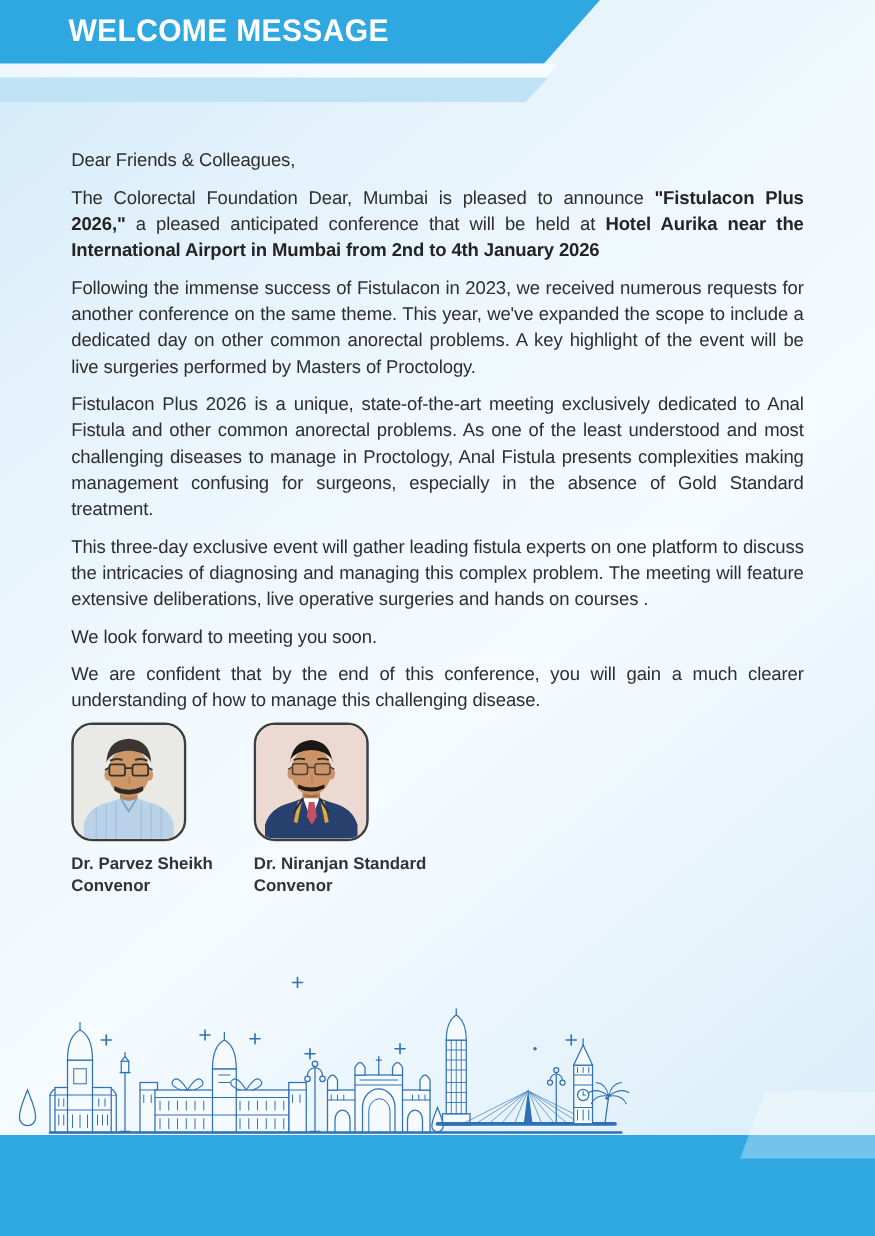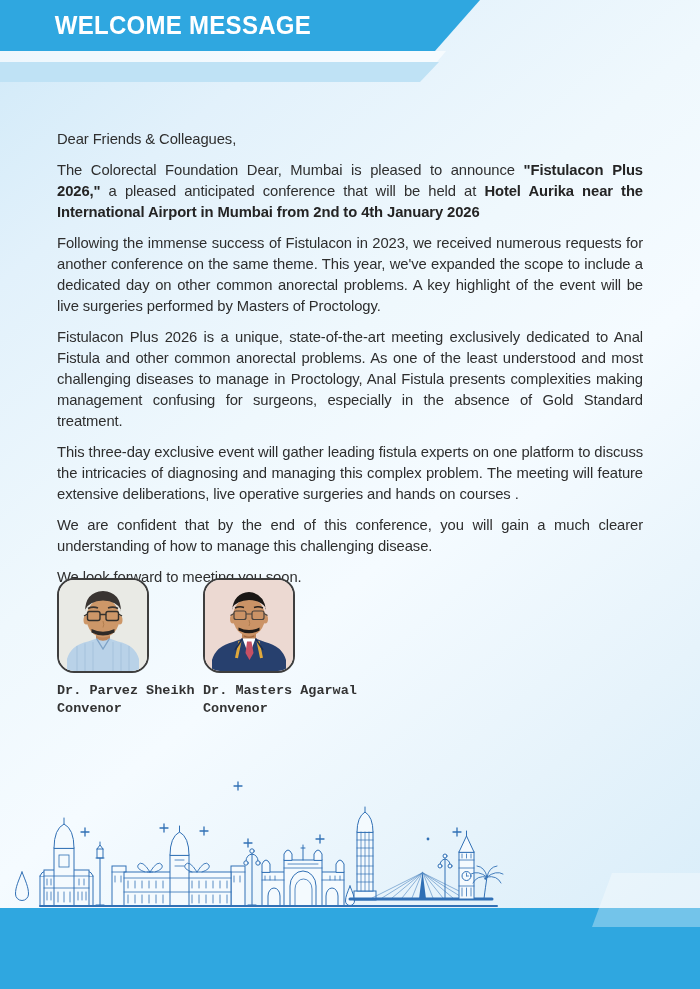--- a/index.html
+++ b/index.html
@@ -43,37 +43,37 @@
     clip-path: polygon(0 0, 439px 0, 420px 20px, 0 20px);
   }
 
   
   .letter {
     position: absolute; top: 119px; left: 57px; width: 586px;
     color: var(--body-text, #2e2e2e);
     font-size: 14.8px; line-height: 1.42; letter-spacing: -.1px;
     text-align: justify; text-align-last: left;
   }
-  .letter p { margin: 10px 0 9px 0; }
+  .letter p { margin: 0 0 9px 0; }
   .letter strong { font-weight: 700; color: #242424; }
 
   
   .convenors { position: absolute; top: 578px; left: 57px; display: flex; gap: 54px; }
   .convenor { width: 92px; margin: 0; }
   .photo {
     width: 92px; height: 95px;
     border: 2px solid #3e3e3e; border-radius: 17px;
     overflow: hidden; background: #fff;
   }
   .photo svg { display: block; width: 100%; height: 100%; }
   .convenor figcaption {
     margin-top: 9px; font-size: 13.5px; font-weight: 700;
     line-height: 1.32; color: var(--name-text, #333333); white-space: nowrap;
   }
-  .convenor figcaption span { display: block; font-family: Liberation Mono, monospace; }
+  .convenor figcaption span { display: block; }
 
   
   .skyline { position: absolute; left: 0; top: 760px; width: 700px; height: 150px; }
   .footer-band {
     position: absolute; left: 0; top: 908px; width: 700px; height: 81px;
     background: var(--footer-blue, #2fa7e0);
   }
   .corner-overlay {
     position: absolute; left: 555px; top: 870px; width: 145px; height: 60px;
     background: rgba(255,255,255,.33);
@@ -90,22 +90,22 @@
   </div>
   <div class="band-gap"></div>
   <div class="band-accent"></div>
 
   <main class="letter">
     <p class="salutation">Dear Friends &amp; Colleagues,</p>
     <p><span>The Colorectal Foundation Dear, Mumbai is pleased to announce </span><strong>"Fistulacon Plus 2026,"</strong><span> a pleased anticipated conference that will be held at </span><strong>Hotel Aurika near the International Airport in Mumbai from 2nd to 4th January 2026</strong></p>
     <p>Following the immense success of Fistulacon in 2023, we received numerous requests for another conference on the same theme. This year, we've expanded the scope to include a dedicated day on other common anorectal problems. A key highlight of the event will be live surgeries performed by Masters of Proctology.</p>
     <p>Fistulacon Plus 2026 is a unique, state-of-the-art meeting exclusively dedicated to Anal Fistula and other common anorectal problems. As one of the least understood and most challenging diseases to manage in Proctology, Anal Fistula presents complexities making management confusing for surgeons, especially in the absence of Gold Standard treatment.</p>
     <p>This three-day exclusive event will gather leading fistula experts on one platform to discuss the intricacies of diagnosing and managing this complex problem. The meeting will feature extensive deliberations, live operative surgeries and hands on courses .</p>
+    <p>We look forward to meeting you soon.</p>
     <p>We are confident that by the end of this conference, you will gain a much clearer understanding of how to manage this challenging disease.</p>
-    <p>We look forward to meeting you soon.</p>
   </main>
 
   <section class="convenors">
 
     <figure class="convenor">
       <div class="photo">
         <svg viewBox="0 0 88 91">
           <rect x="0" y="0" width="88" height="91" fill="#e9eae5"></rect>
           <rect x="37" y="50" width="14" height="14" fill="#bd855a"></rect>
           <path d="M8 91 V79 Q12 65 29 61.5 L37.5 58.5 Q44 63 50.5 58.5 L59 61.5 Q76 65 80 79 V91 Z" fill="#b9d2e8"></path>
@@ -155,21 +155,21 @@
             <rect x="29" y="31" width="12" height="8.5" rx="2"></rect>
             <rect x="47" y="31" width="12" height="8.5" rx="2"></rect>
             <path d="M41 34 h6 M29 33.5 L25.5 35.5 M59 33.5 L62.5 35.5"></path>
           </g>
           <path d="M30 28 q4.5 -2 9 -.5 M49 27.5 q4.5 -1.5 9 .5" stroke="#241f1c" stroke-width="1.5" fill="none"></path>
           <path d="M33.5 47.5 Q44 52.5 54.5 47.5 L54.5 50.5 Q44 56 33.5 50.5 Z" fill="#1f1b19"></path>
           <path d="M39 56 q5 2.5 10 0" stroke="#9c6239" stroke-width="1.2" fill="none"></path>
         </svg>
       </div>
       <figcaption>
-        <span>Dr. Masters Agarwal</span>
+        <span>Dr. Niranjan Standard</span>
         <span>Convenor</span>
       </figcaption>
     </figure>
 
   </section>
 
   <div class="skyline">
     <svg viewBox="0 0 700 150" width="700" height="150">
       <g stroke="#3170b5" stroke-width="1" fill="none" stroke-linecap="round">
 

